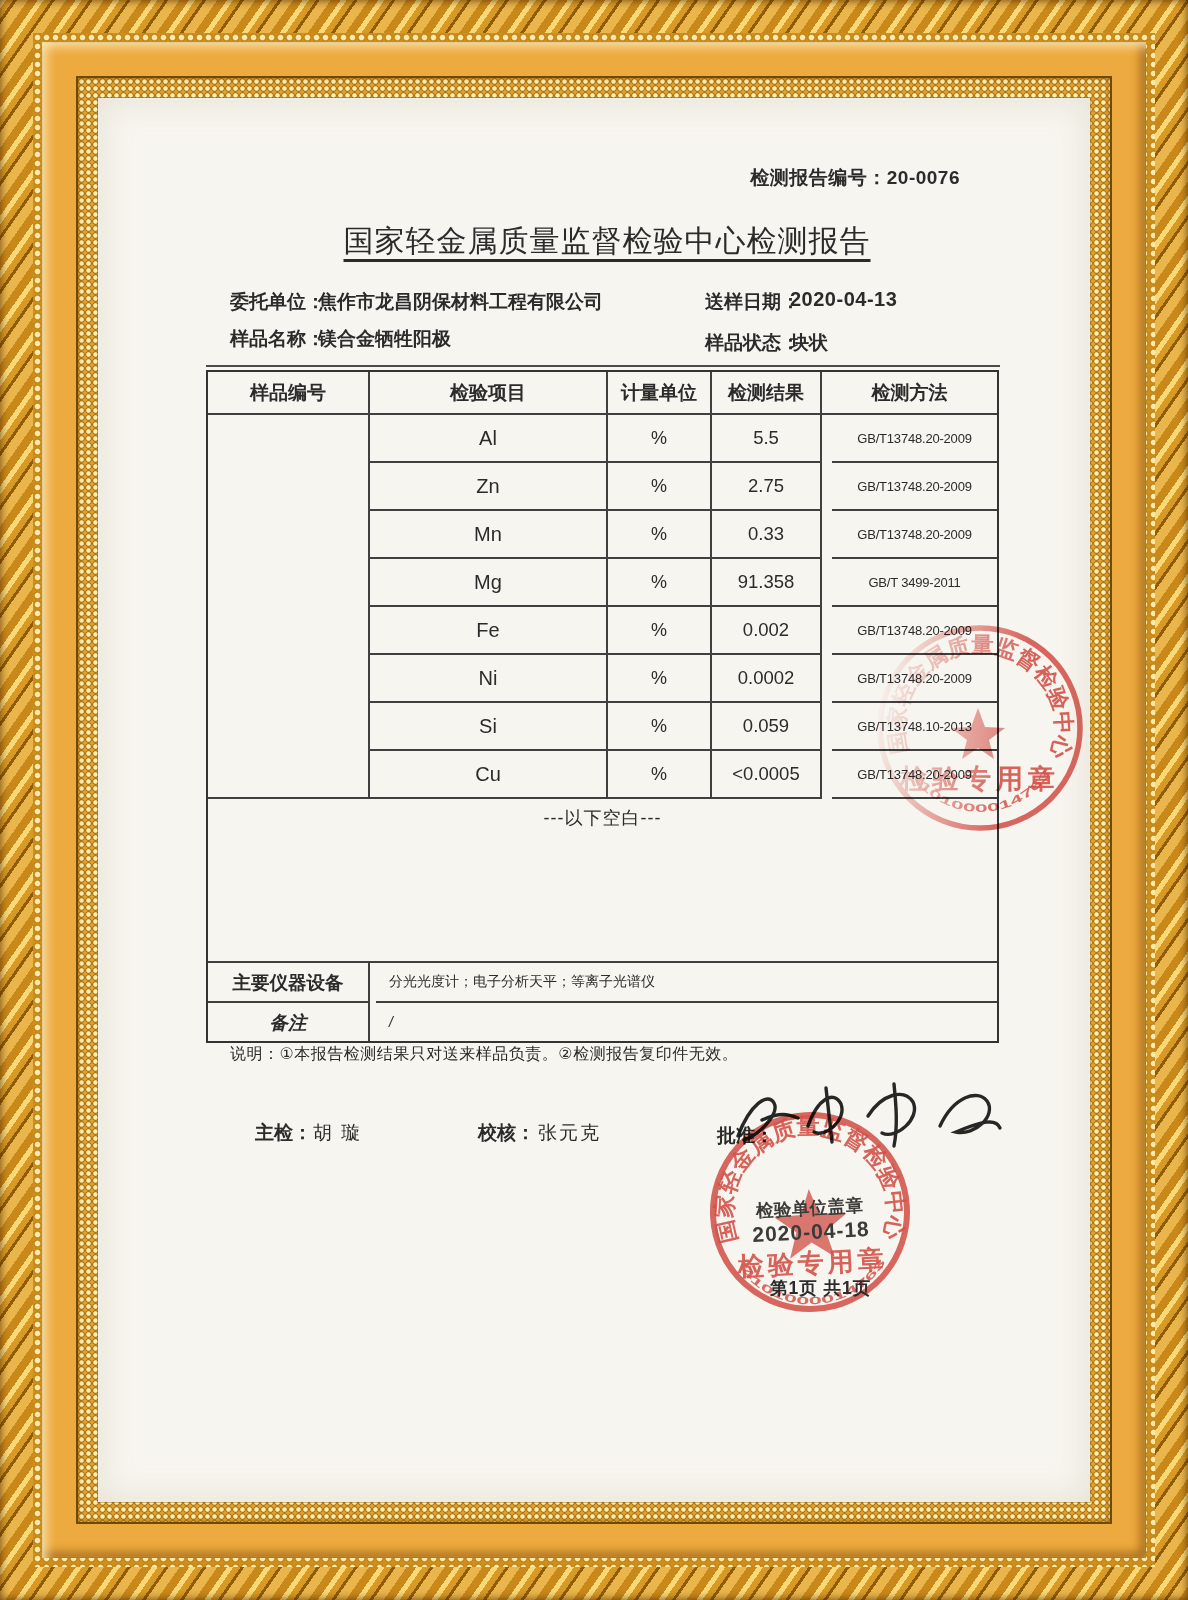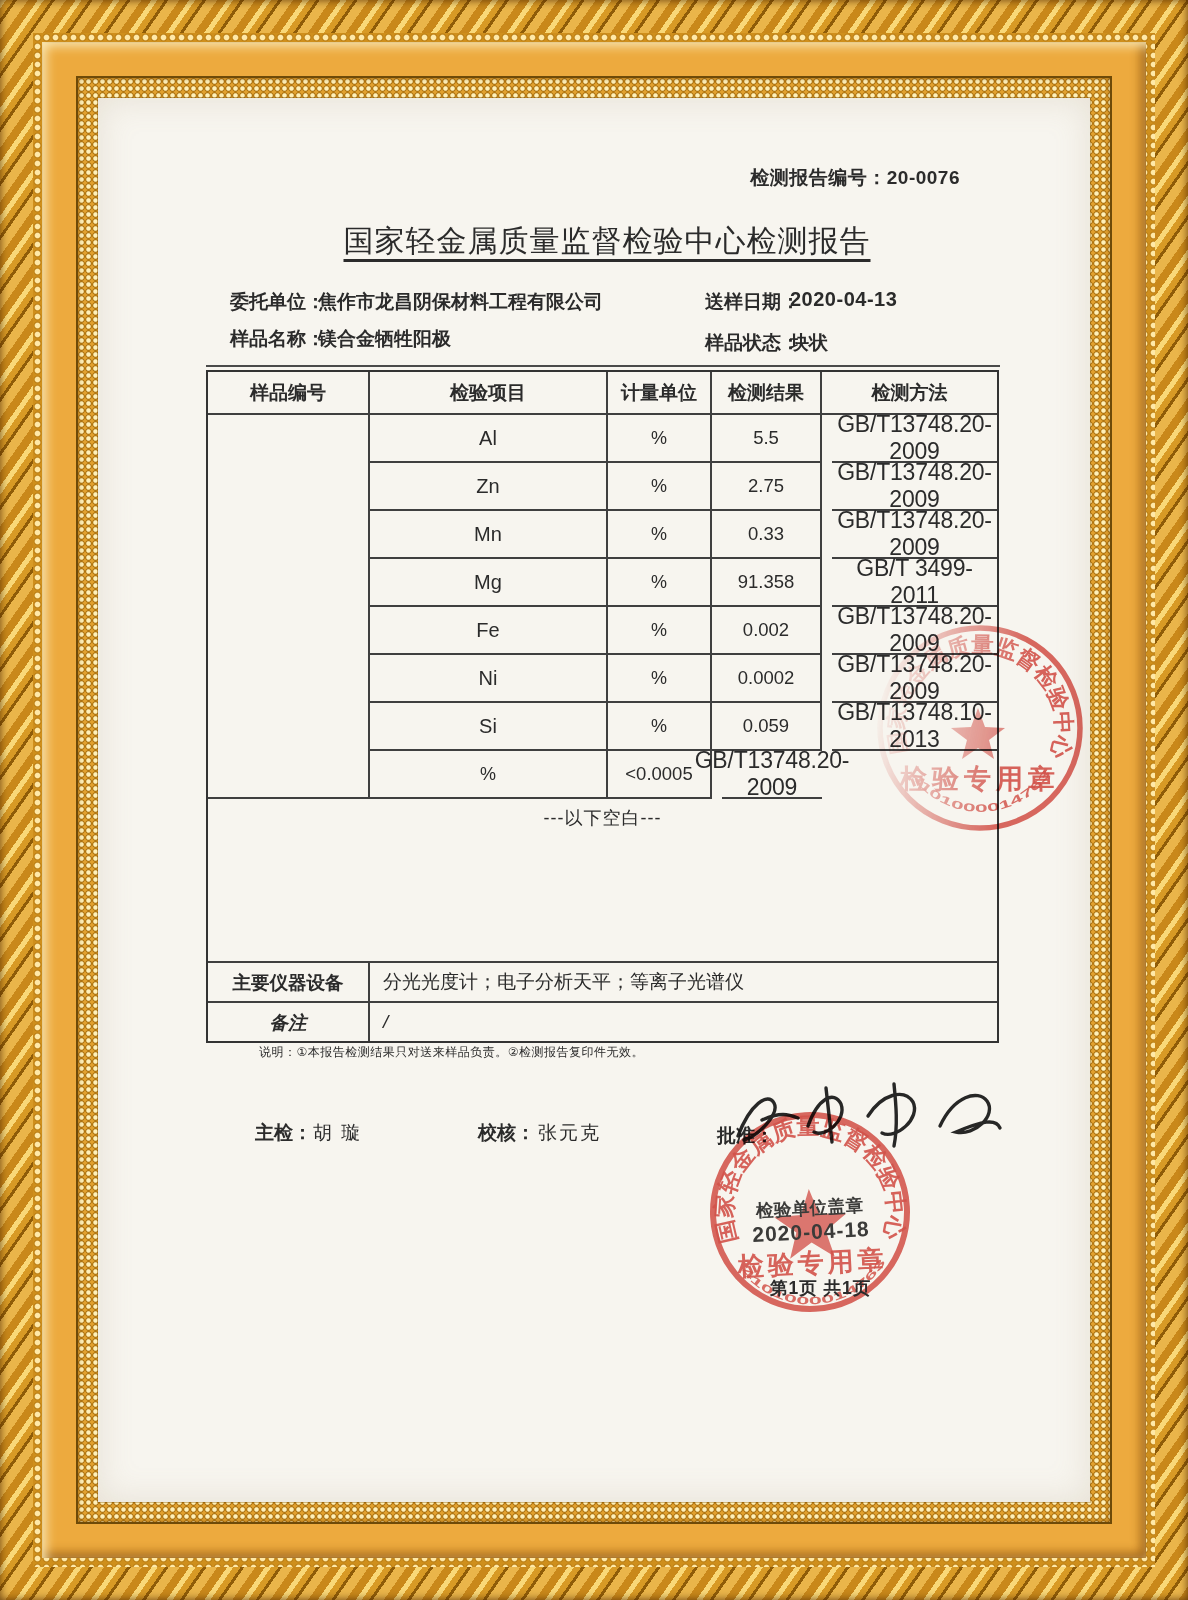--- a/index.html
+++ b/index.html
@@ -45,27 +45,27 @@
     border:2.5px solid #333;background:transparent;}
   .report-table::before{content:"";position:absolute;left:-2.5px;right:-2.5px;top:-7px;height:2px;background:#4a4a4a;}
   .cell{border-right:2px solid #3f3f3f;border-bottom:2px solid #3f3f3f;
     display:flex;align-items:center;justify-content:center;text-align:center;}
   .cell.cr{border-right:none;}
   .cell.cb{border-bottom:none;font-style:italic;}
   .th{font-size:19px;font-weight:600;}
   .td-item{font-size:20px;}
   .td-unit{font-size:18px;}
   .td-result{font-size:18.5px;}
-  .td-method{font-size:23px;letter-spacing:-0.2px;margin-left:10px;}
+  .td-method{font-size:13px;letter-spacing:-0.2px;margin-left:10px;}
   .sample-cell{grid-column:1;grid-row:2 / span 8;}
   .blank-row{grid-column:1 / -1;align-items:flex-start;padding-top:7px;font-size:18px;letter-spacing:1px;}
   .label-cell{font-size:18.5px;font-weight:600;}
-  .value-cell{justify-content:flex-start;padding-left:13px;font-size:19px;font-weight:500;text-align:left;}
-
-  .note-line{left:230px;top:1044px;font-size:12px;font-weight:500;letter-spacing:.5px;margin-left:29px;}
+  .value-cell{justify-content:flex-start;padding-left:13px;font-size:14px;font-weight:500;text-align:left;margin-left:6px;}
+
+  .note-line{left:230px;top:1044px;font-size:16px;font-weight:500;letter-spacing:.5px;}
   .sig-label{font-size:19px;font-weight:600;}
   .sig-name{font-size:19px;font-weight:500;letter-spacing:2px;}
   .footer-page{left:770px;top:1276px;width:200px;font-size:17.5px;font-weight:bold;letter-spacing:1px;}
 
   
   .stamp{mix-blend-mode:multiply;opacity:.9;}
   .stamp-bottom{left:704px;top:1106px;transform:rotate(-3deg);}
   .stamp-right{left:870px;top:616px;
     -webkit-mask-image:linear-gradient(100deg,transparent 8%,rgba(0,0,0,.45) 32%,#000 62%);
     mask-image:linear-gradient(100deg,transparent 8%,rgba(0,0,0,.45) 32%,#000 62%);}
@@ -140,20 +140,21 @@
       <div class="cell td-item">Ni</div>
       <div class="cell td-unit">%</div>
       <div class="cell td-result">0.0002</div>
       <div class="cell td-method cr">GB/T13748.20-2009</div>
 
       <div class="cell td-item">Si</div>
       <div class="cell td-unit">%</div>
       <div class="cell td-result">0.059</div>
       <div class="cell td-method cr">GB/T13748.10-2013</div>
 
+      <div class="cell td-item">Cu</div>
       <div class="cell td-unit">%</div>
       <div class="cell td-result">&lt;0.0005</div>
       <div class="cell td-method cr">GB/T13748.20-2009</div>
 
       <div class="cell blank-row cr">---以下空白---</div>
 
       <div class="cell label-cell">主要仪器设备</div>
       <div class="cell value-cell cr" style="grid-column:2 / -1;">分光光度计；电子分析天平；等离子光谱仪</div>
 
       <div class="cell label-cell cb">备注</div>

